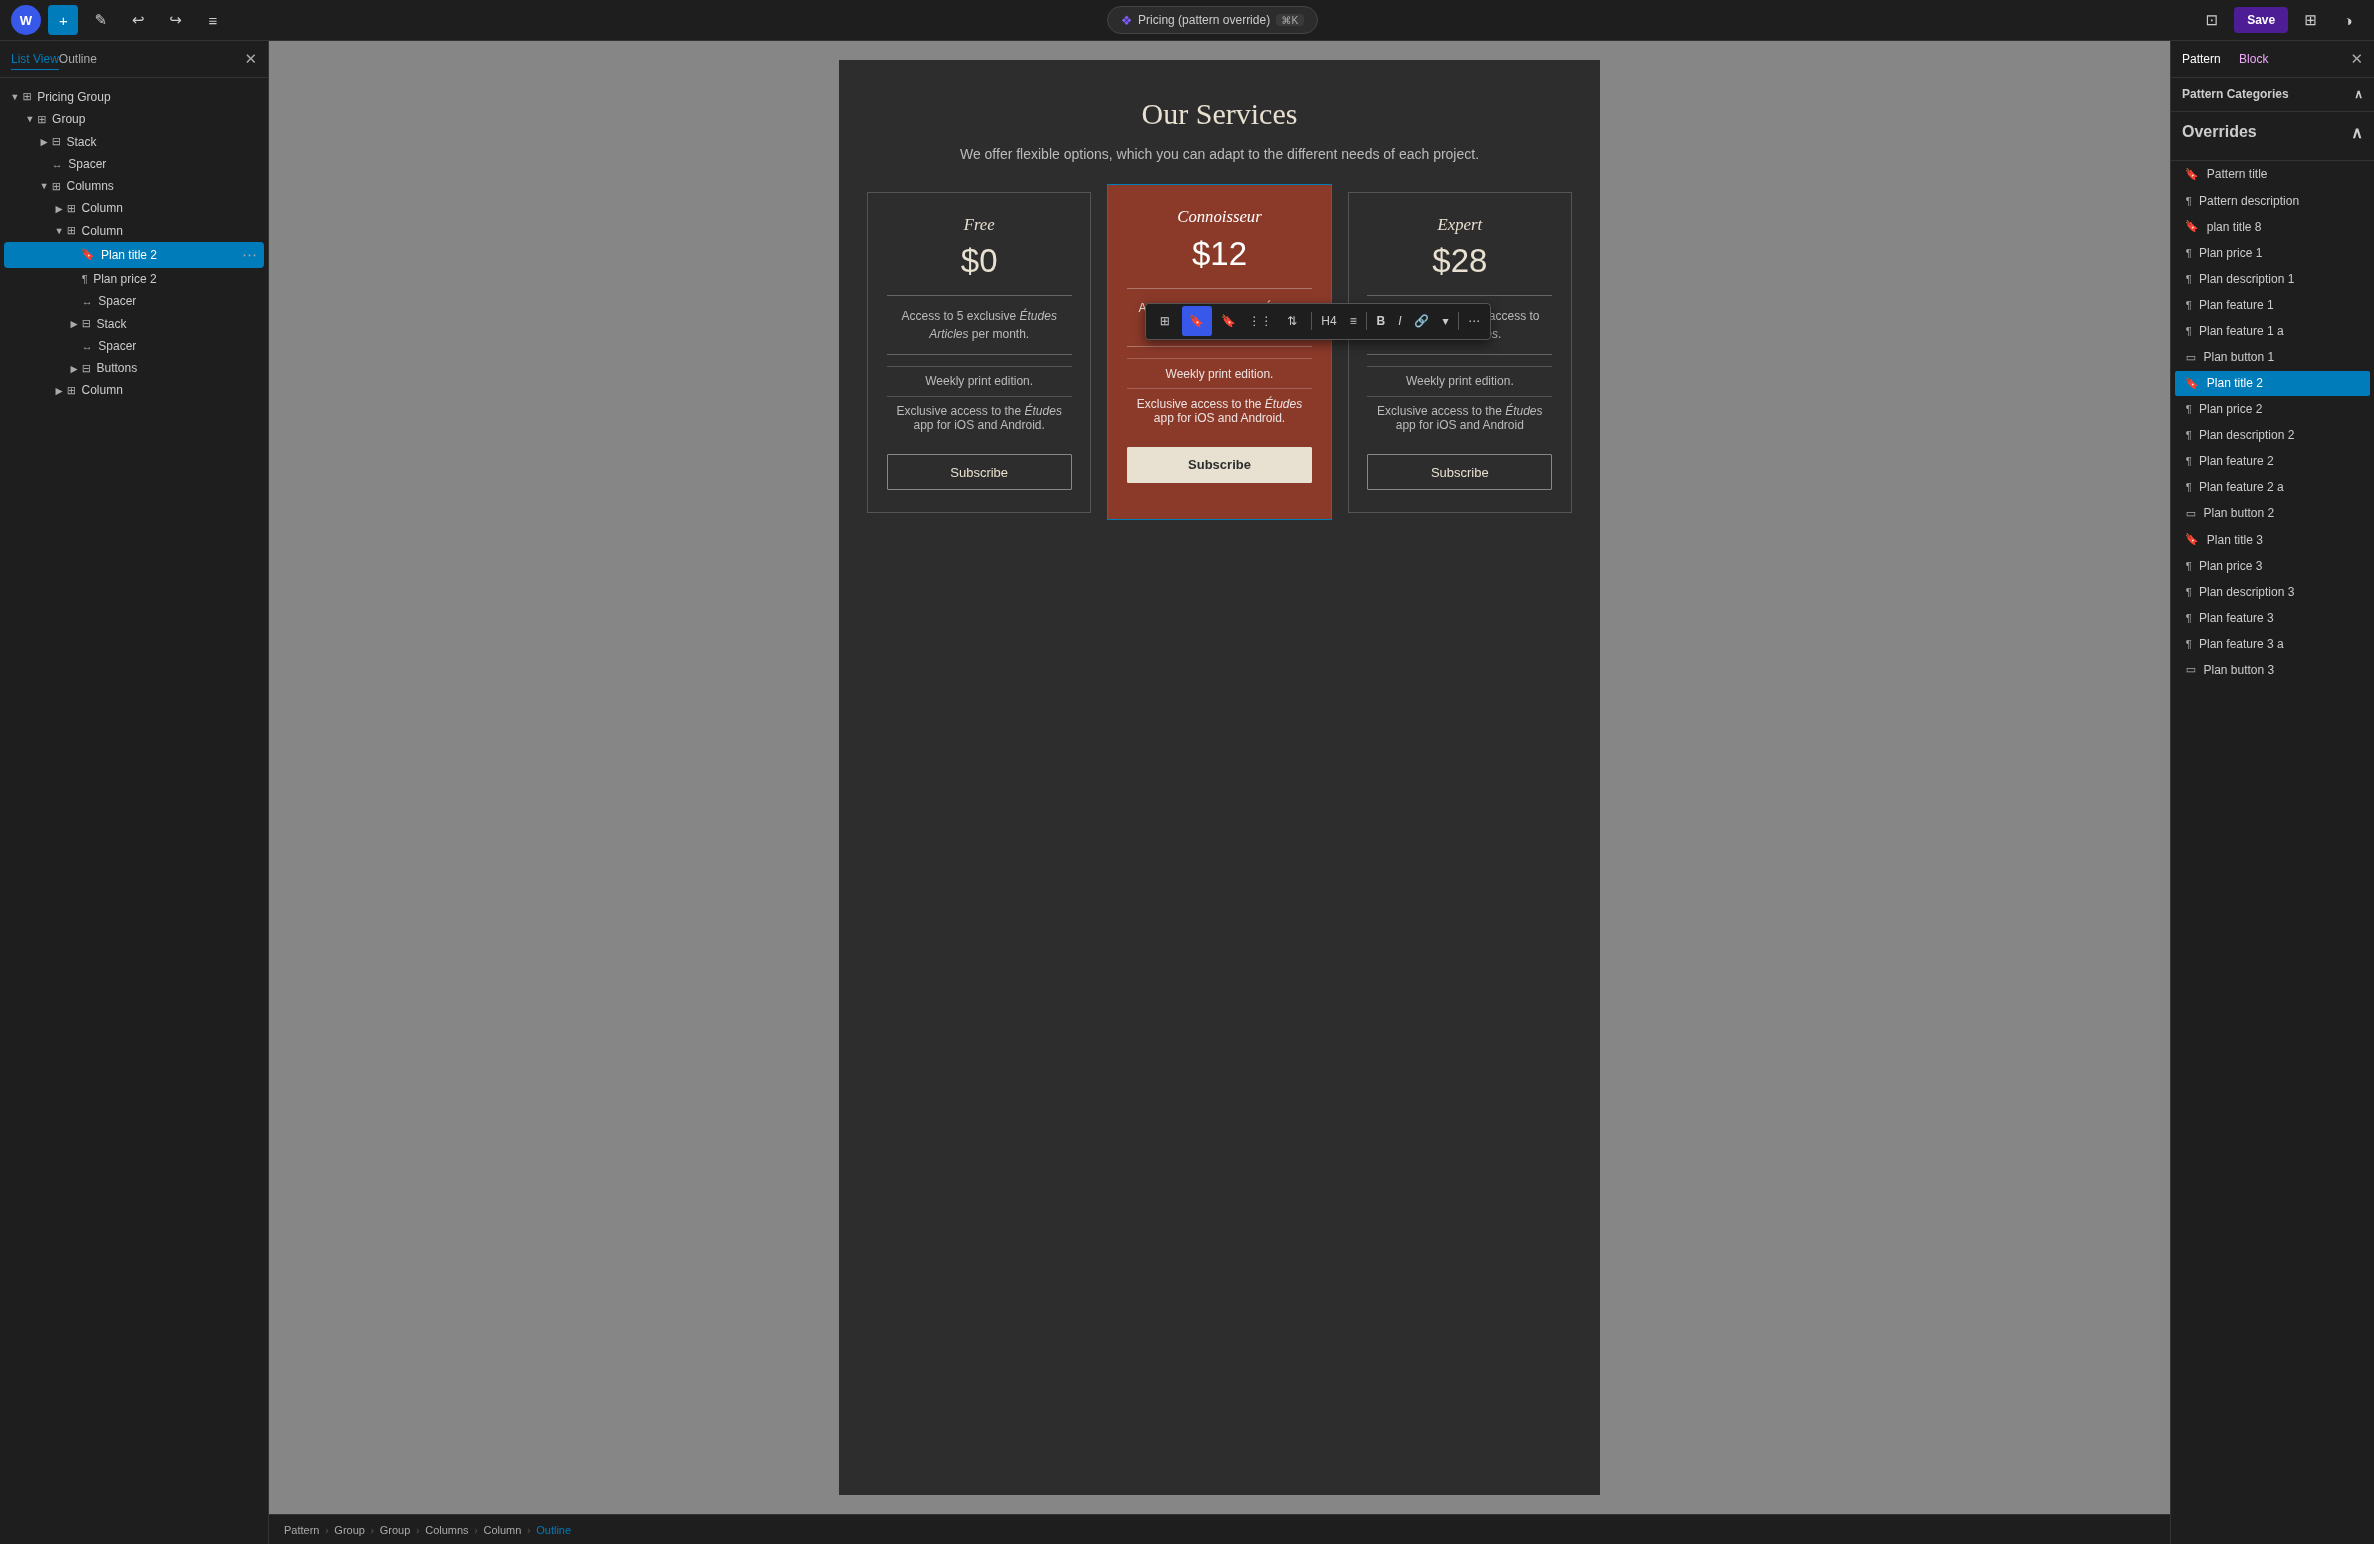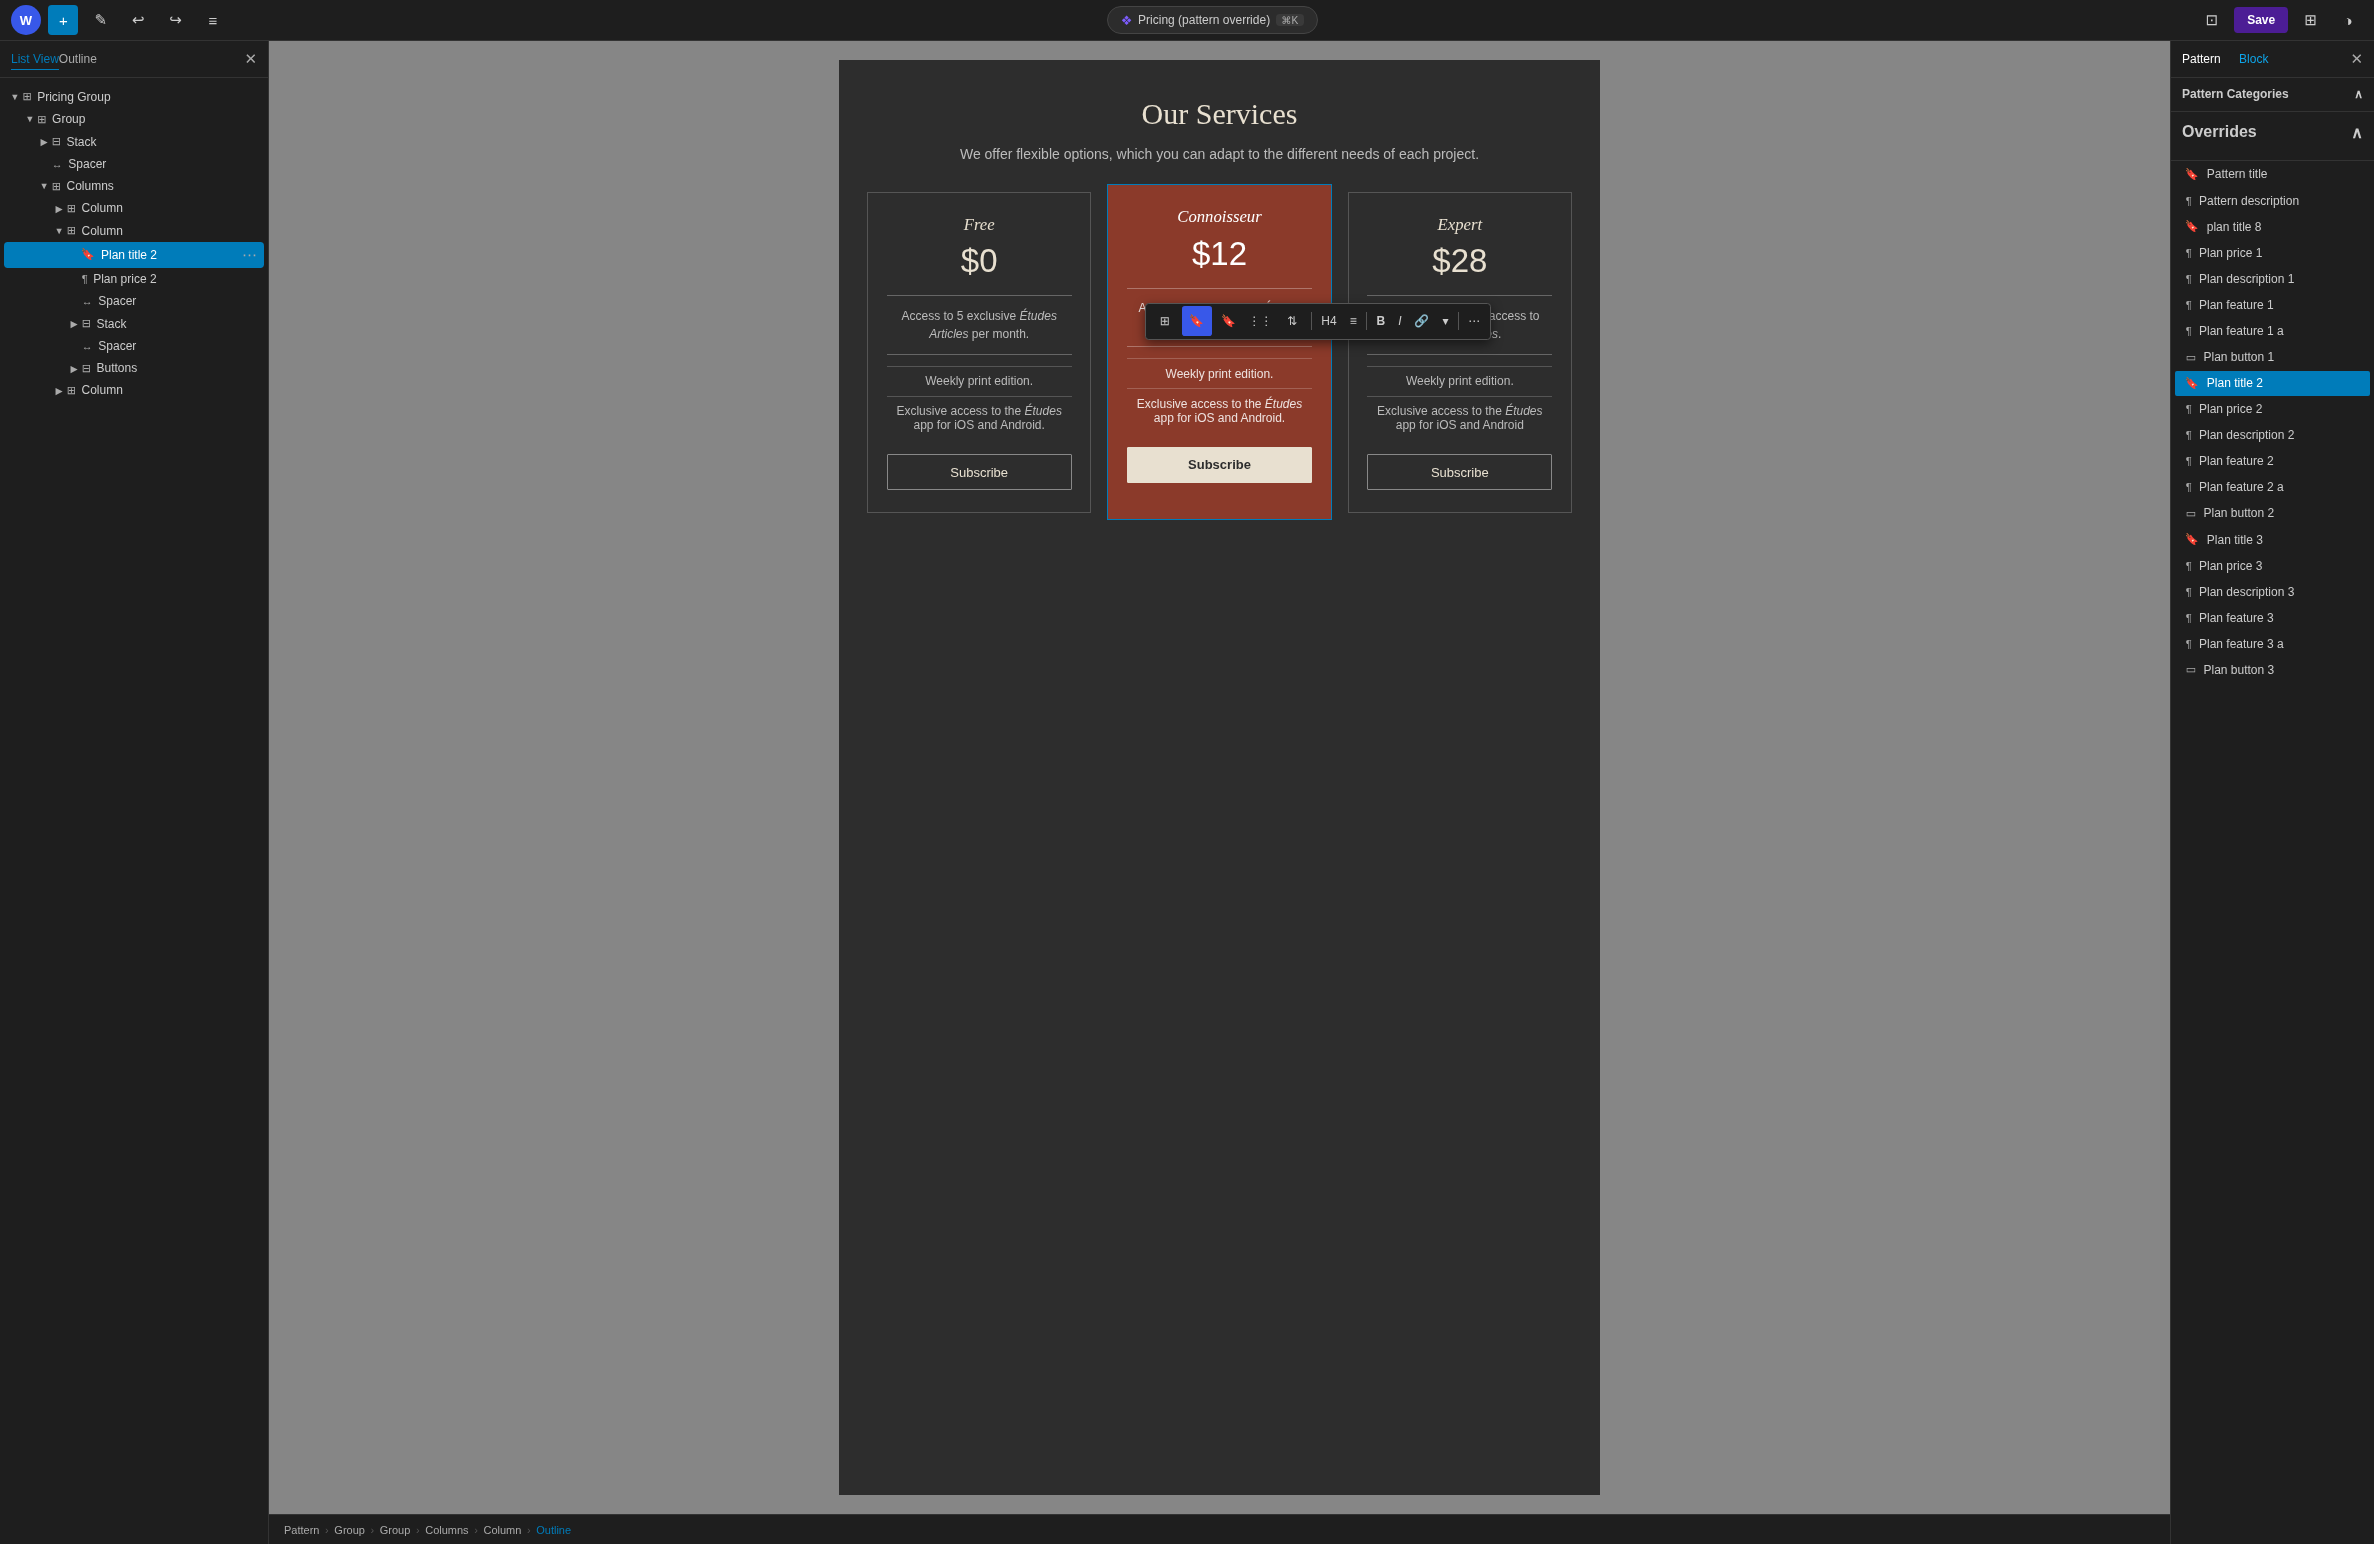--- a/index.html
+++ b/index.html
@@ -341,21 +341,21 @@
 
     .right-panel-tabs {
       display: flex;
       align-items: center;
       border-bottom: 0.9px solid #333;
       padding: 0 11px;
       height: 37px;
     }
     .right-tab {
       font-size: 12px;
-      color: #0ea5e9;
+      color: #f0abfc;
       cursor: pointer;
       padding: 3.7px 7.4px 3.7px 0;
       margin-right: 11px;
     }
     .right-tab.active { color: white; }
     .right-close { margin-left: auto; color: #aaa; cursor: pointer; font-size: 15px; }
 
     .right-section {
       padding: 11px;
       border-bottom: 0.9px solid #333;

